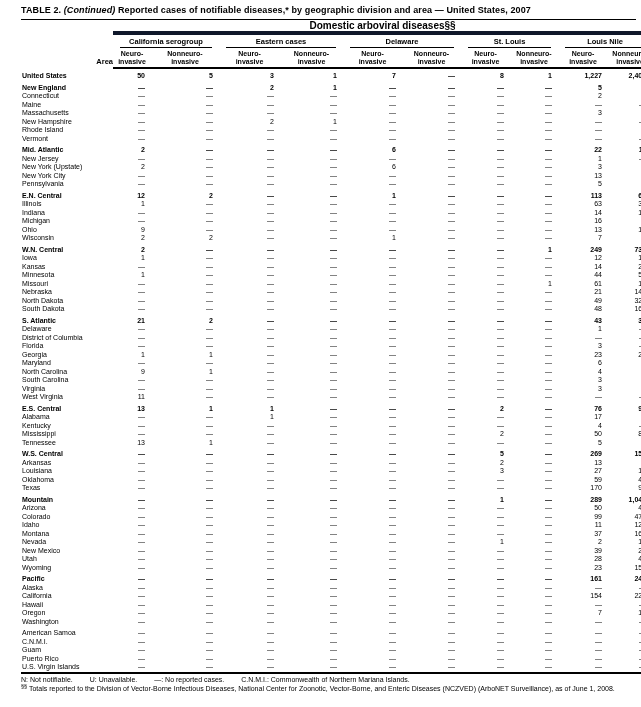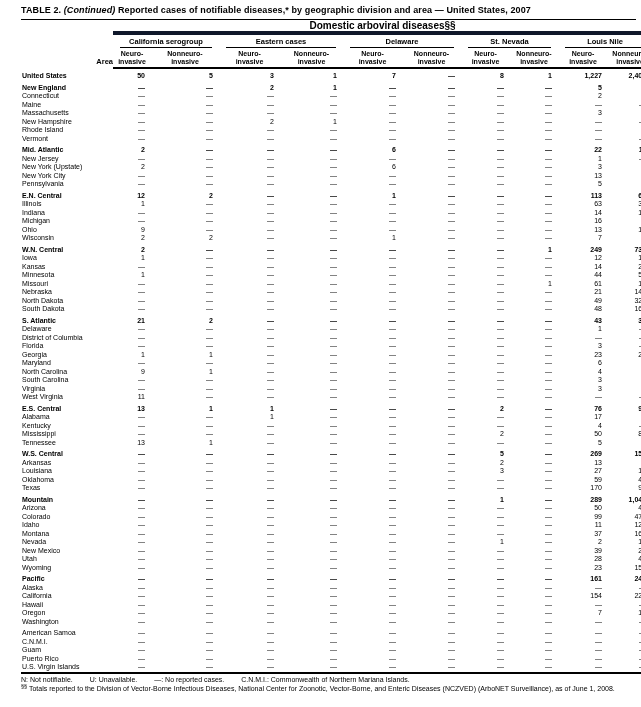--- a/index.html
+++ b/index.html
@@ -90,21 +90,21 @@
           <th colspan="2">
             <div class="group-inner">California serogroup</div>
           </th>
           <th colspan="2">
             <div class="group-inner">Eastern cases</div>
           </th>
           <th colspan="2">
             <div class="group-inner">Delaware</div>
           </th>
           <th colspan="2">
-            <div class="group-inner">St. Nevada</div>
+            <div class="group-inner">St. Louis</div>
           </th>
           <th colspan="2">
             <div class="group-inner">Louis Nile</div>
           </th>
         </tr>
       <tr id="sub-row" class="subrow">
           <th class="sub-head">Neuro-
 invasive</th>
           <th class="sub-head">Nonneuro-
 invasive</th>

